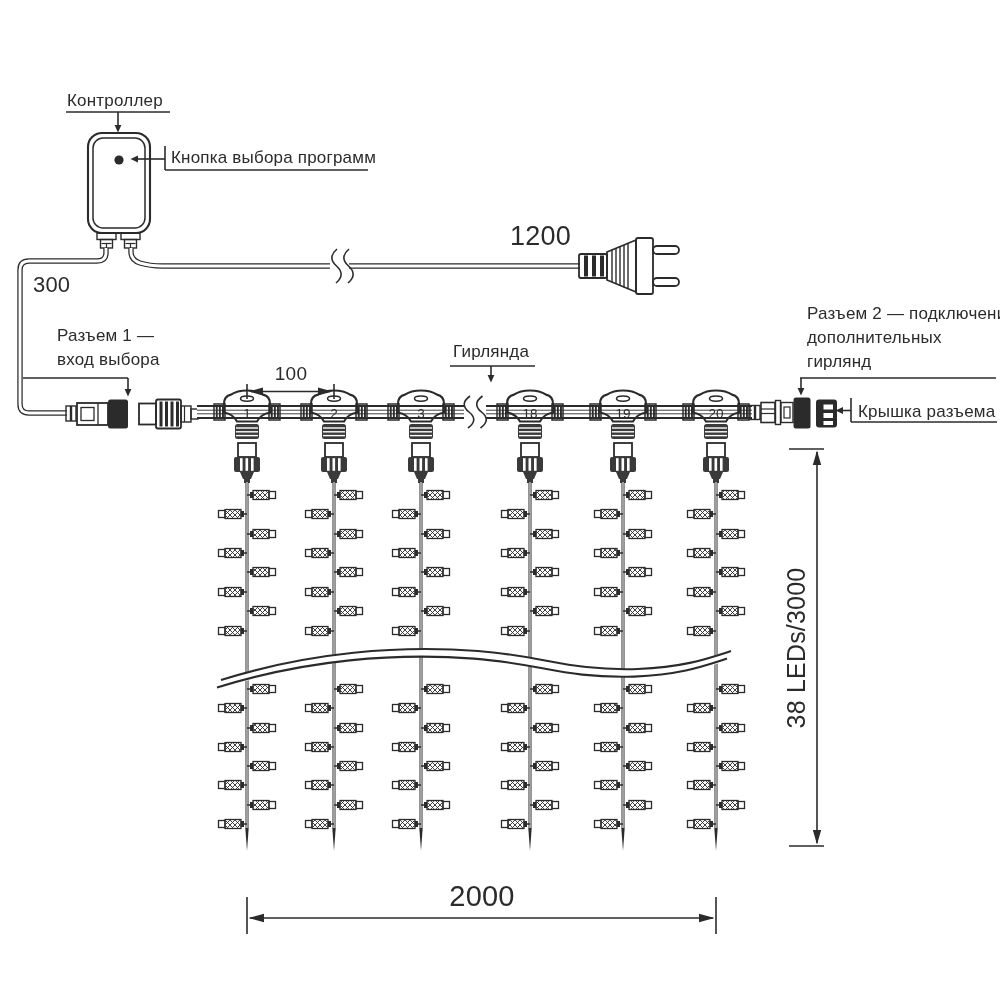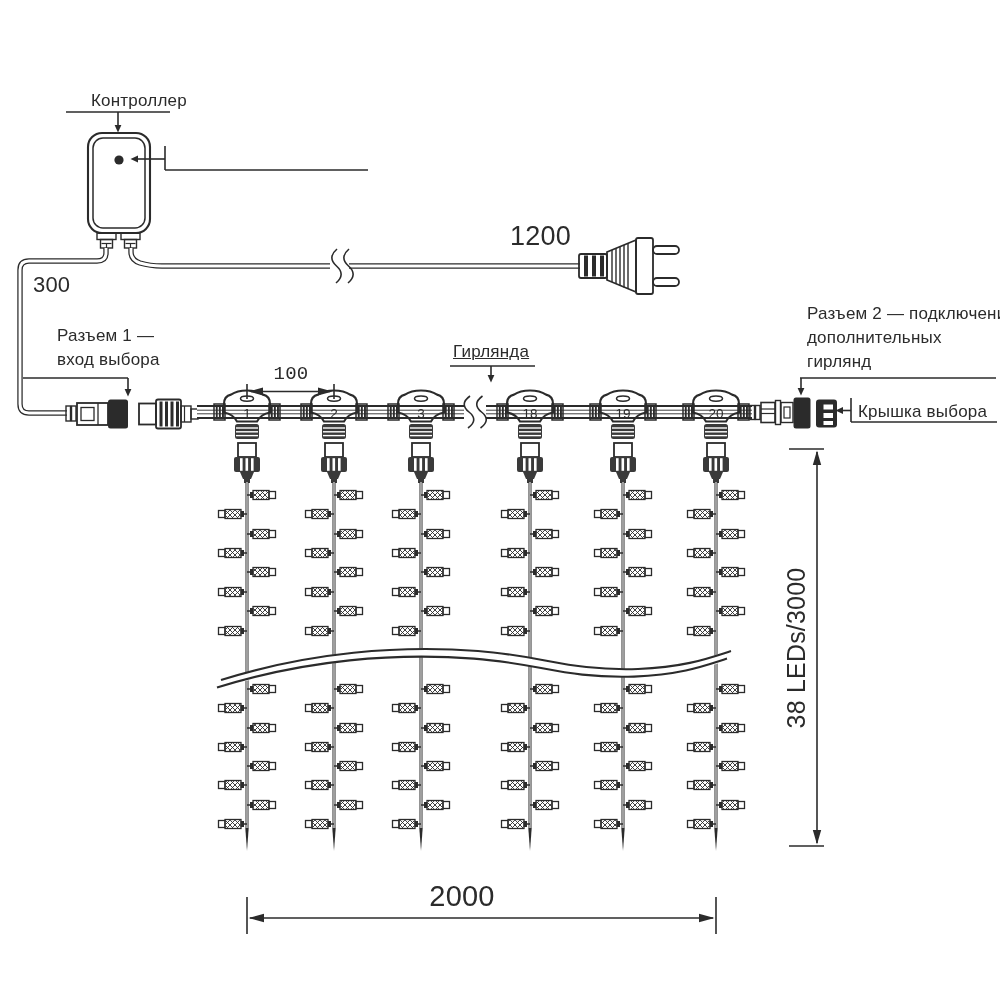--- a/index.html
+++ b/index.html
@@ -1,29 +1,29 @@
 <!DOCTYPE html>
 <html><head>
 <meta charset="utf-8">
 <style>
   html,body{margin:0;padding:0;background:#fff;}
   .stage{position:relative;width:1000px;height:1000px;background:#ffffff;overflow:hidden;
          font-family:"Liberation Sans",sans-serif;color:#2b2b2b;}
   svg{position:absolute;left:0;top:0;}
   .lbl{position:absolute;white-space:nowrap;font-size:17px;letter-spacing:.2px;line-height:1.42;}
-  #lbl-controller{left:67px;top:89px;margin-left:24px;}
+  #lbl-controller{left:67px;top:89px;}
   #lbl-button{left:171px;top:146px;}
   #lbl-300{left:33px;top:269px;font-size:22px;}
   #lbl-1200{left:510px;top:217px;font-size:27px;}
   #lbl-conn1{left:24px;top:324px;margin-left:33px;}
-  #lbl-garland{left:453px;top:340px;text-decoration:underline;}
+  #lbl-garland{left:453px;top:340px;}
   #lbl-conn2{left:807px;top:302px;}
   #lbl-cap{left:858px;top:400px;}
-  #lbl-100{left:291px;top:361px;transform:translateX(-50%);font-size:19px;font-family:Liberation Mono, monospace;}
-  #lbl-2000{left:462px;top:876px;transform:translateX(-50%);font-size:29px;}
+  #lbl-100{left:291px;top:361px;transform:translateX(-50%);font-size:19px;}
+  #lbl-2000{left:482px;top:876px;transform:translateX(-50%);font-size:29px;}
   #lbl-height{left:797px;top:648px;transform:translate(-50%,-50%) rotate(-90deg);font-size:25px;}
   
   .s09{stroke:#2b2b2b;stroke-width:.9;fill:none}
   .s12{stroke:#2b2b2b;stroke-width:1.2;fill:none}
   .s13{stroke:#2b2b2b;stroke-width:1.3;fill:none}
   .s14{stroke:#2b2b2b;stroke-width:1.4;fill:none}
   .s15{stroke:#2b2b2b;stroke-width:1.5;fill:none}
   .s16{stroke:#2b2b2b;stroke-width:1.6;fill:none}
   .s18{stroke:#2b2b2b;stroke-width:1.8;fill:none}
   .s2{stroke:#2b2b2b;stroke-width:2.1;fill:none}
@@ -1024,29 +1024,30 @@
 
       <path d="M789,449 H824" class="s16"></path>
       <path d="M789,846 H824" class="s16"></path>
       <path d="M817,452 V843" class="s16"></path>
       <polygon points="812.8,465 821.2,465 817,450.5" class="ink"></polygon>
       <polygon points="812.8,830 821.2,830 817,844.5" class="ink"></polygon>
     </g>
   </svg>
 
   <div class="lbl" id="lbl-controller">Контроллер</div>
+  <div class="lbl" id="lbl-button">Кнопка выбора программ</div>
   <div class="lbl" id="lbl-300">300</div>
   <div class="lbl" id="lbl-1200">1200</div>
   <div class="lbl" id="lbl-conn1">
     <div>Разъем 1 —</div>
     <div>вход выбора</div>
   </div>
   <div class="lbl" id="lbl-garland">Гирлянда</div>
   <div class="lbl" id="lbl-conn2">
     <div>Разъем 2 — подключение</div>
     <div>дополнительных</div>
     <div>гирлянд</div>
   </div>
-  <div class="lbl" id="lbl-cap">Крышка выбора</div>
+  <div class="lbl" id="lbl-cap">Крышка разъема</div>
   <div class="lbl" id="lbl-100">100</div>
   <div class="lbl" id="lbl-2000">2000</div>
   <div class="lbl" id="lbl-height">38 LEDs/3000</div>
 </div>
 
 </body></html>

